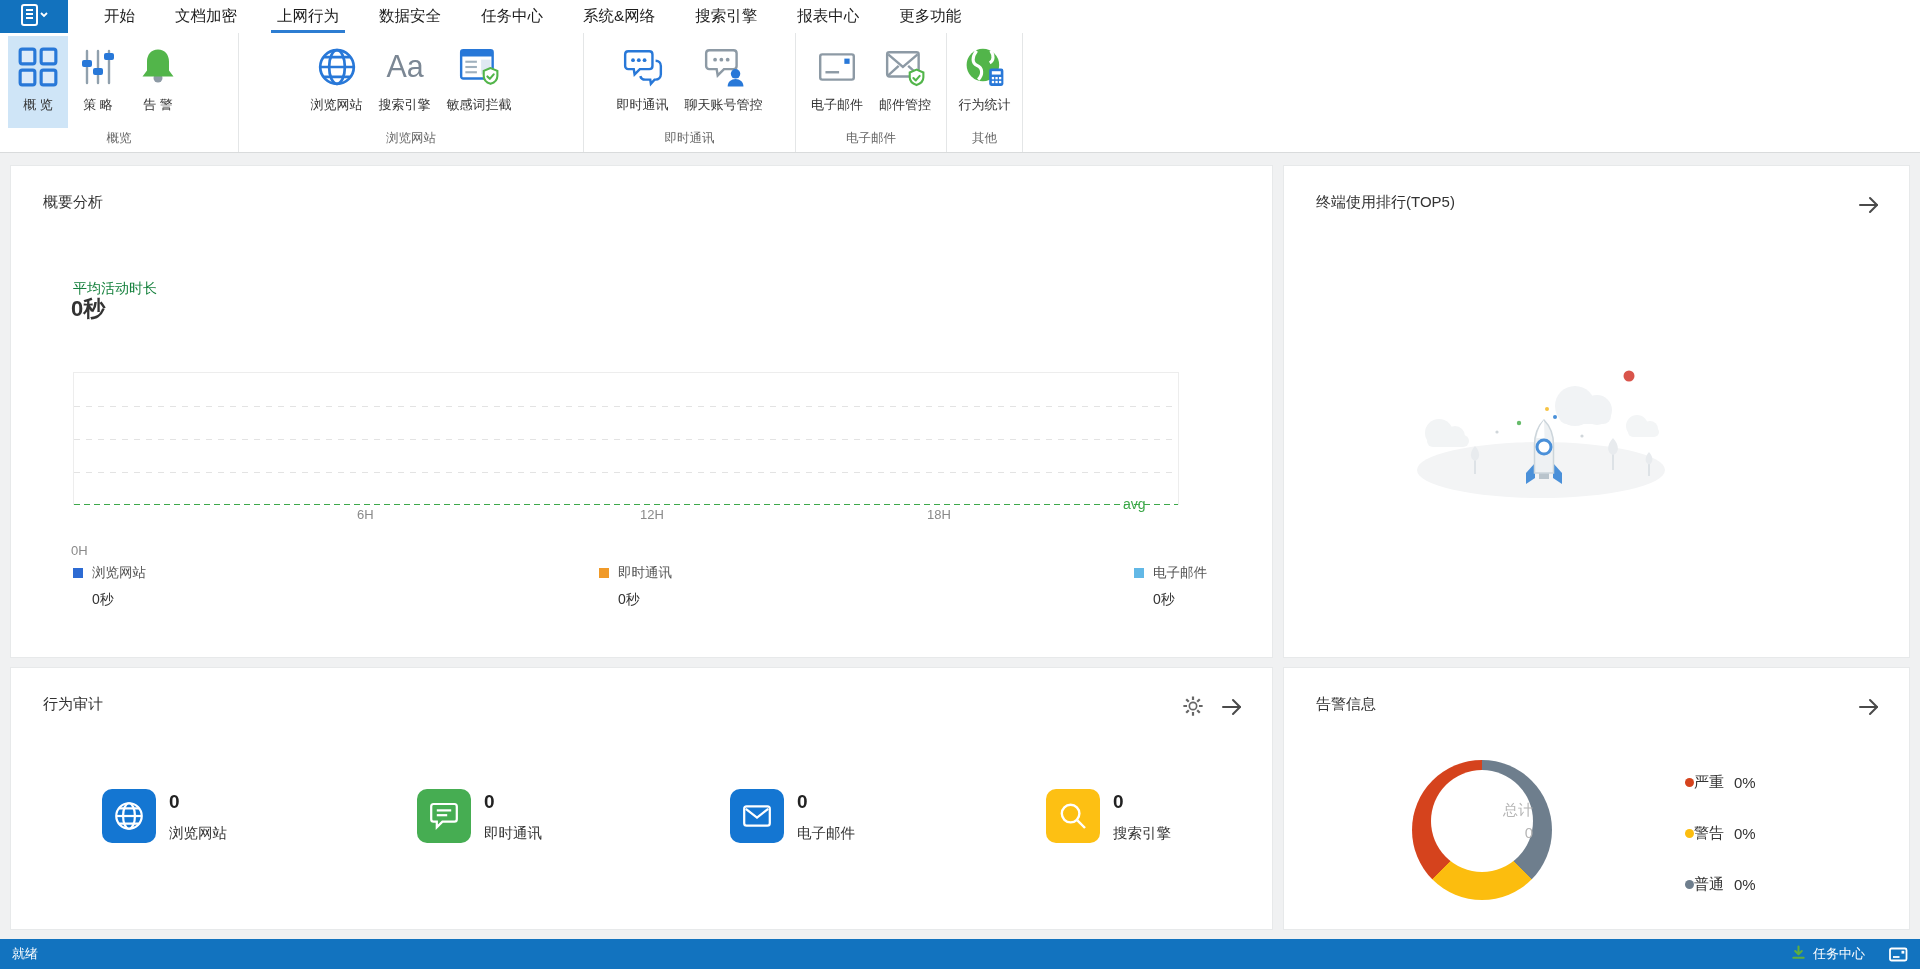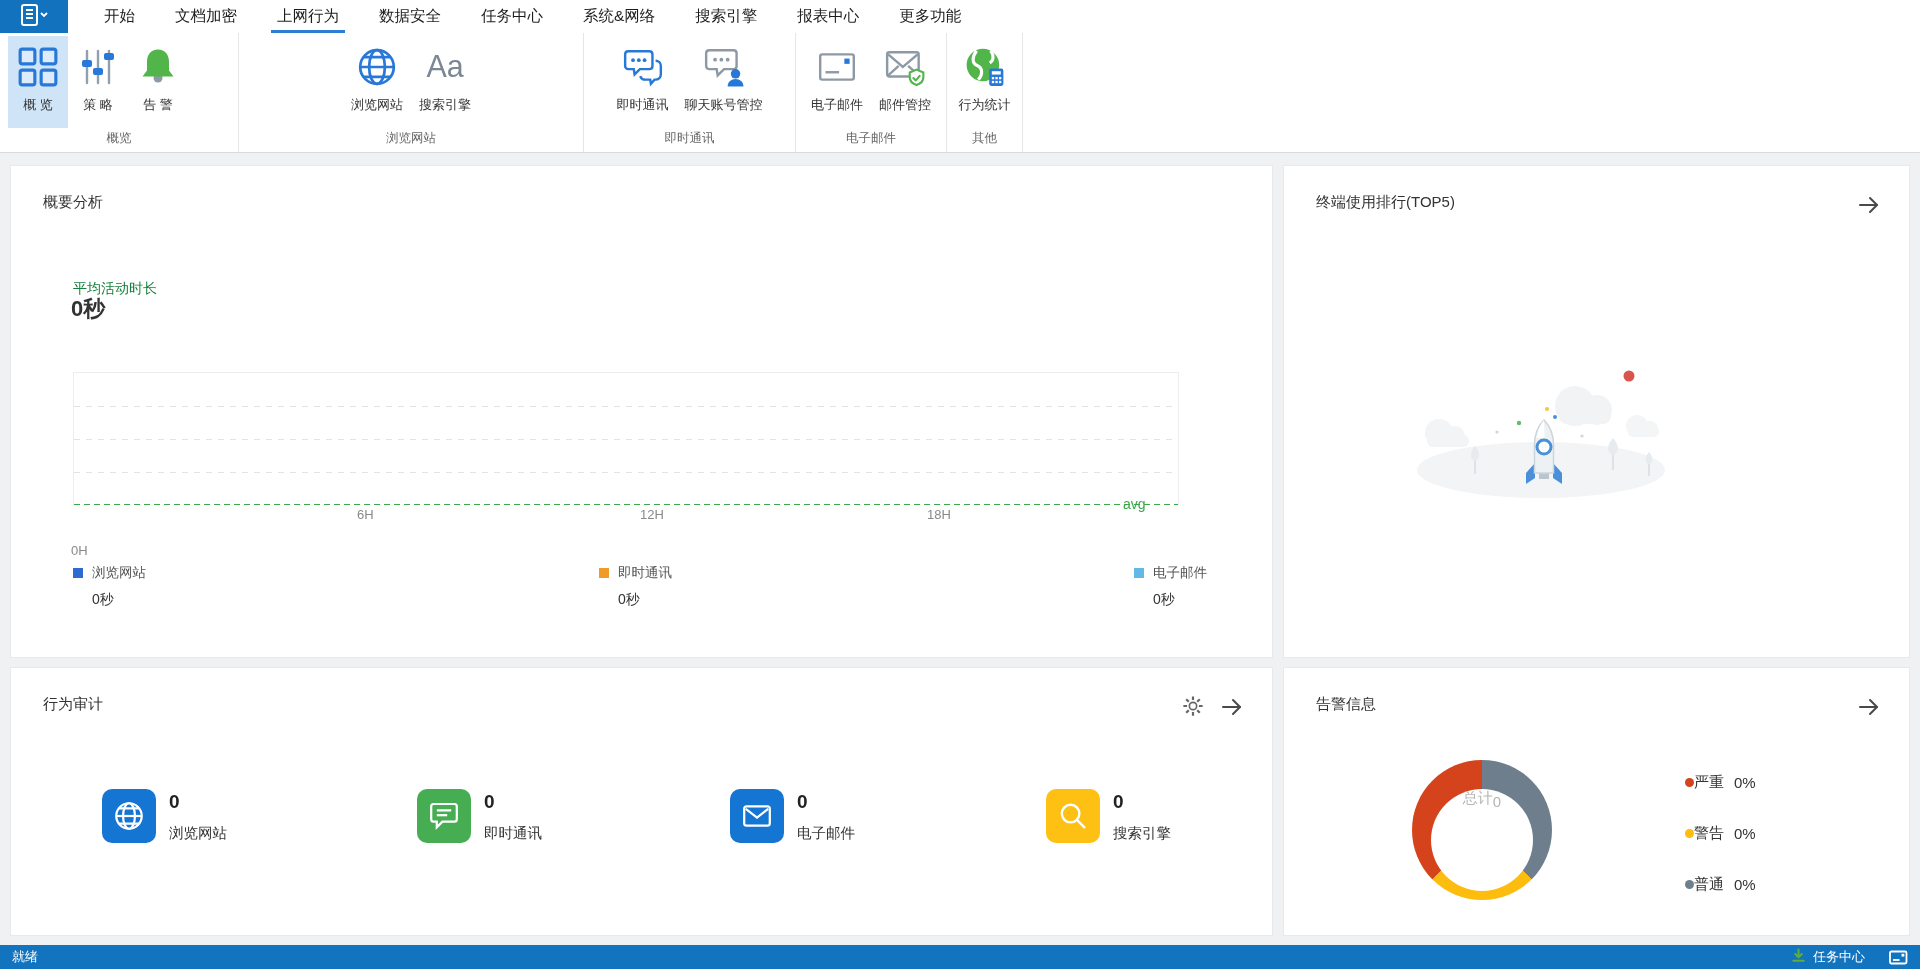--- a/index.html
+++ b/index.html
@@ -52,31 +52,31 @@
   .stat-ic.blue{background:#1476d2;}
   .stat-ic.green{background:#46ad52;}
   .stat-ic.amber{background:#fdc013;}
   .stat-txt{margin-left:13px;padding-top:2px;}
   .stat-val{font-size:19px;font-weight:bold;color:#222;}
   .stat-lab{margin-top:11px;font-size:14.5px;color:#333;}
 
   
   .donut{position:absolute;left:128px;top:92px;width:140px;height:140px;border-radius:50%;
          background:conic-gradient(#6e7e8d 0deg 135deg,#fcbd0e 135deg 225deg,#d5431d 225deg 360deg);}
-  .donut-hole{position:absolute;left:19px;top:29px;width:102px;height:102px;border-radius:50%;background:#fff;
-              display:flex;flex-direction:row;align-items:flex-start;justify-content:center;}
+  .donut-hole{position:absolute;left:19px;top:10px;width:102px;height:102px;border-radius:50%;background:#fff;
+              display:flex;flex-direction:column;align-items:flex-end;justify-content:center;}
   .donut-hole .c1{font-size:15px;color:#b5b5b5;}
   .donut-hole .c2{font-size:15px;color:#b5b5b5;margin-top:4px;}
   .al-leg{position:absolute;left:401px;display:flex;align-items:center;}
   .al-dot{width:9px;height:9px;border-radius:50%;flex:0 0 auto;}
   .al-lab{font-size:15px;color:#333;}
   .al-val{margin-left:10px;font-size:15px;color:#333;}
 
   
-  .statusbar{height:24px;background:#1273bf;flex:0 0 auto;display:flex;align-items:center;color:#fff;font-size:13px;padding:0 12px;}
+  .statusbar{height:30px;background:#1273bf;flex:0 0 auto;display:flex;align-items:center;color:#fff;font-size:13px;padding:0 12px;}
   .sb-right{margin-left:auto;display:flex;align-items:center;gap:8px;}
   .sb-task{display:flex;align-items:center;gap:7px;cursor:pointer;}
   .sb-msg{margin-left:16px;cursor:pointer;display:flex;align-items:center;}
 </style>
 </head>
 <body>
 
 <div class="screen">
 
   <div class="tabbar">
@@ -164,20 +164,37 @@
           </span>
           <span class="rlabel">浏览网站</span>
         </div>
         <div class="ritem">
           <span class="ric">
             <svg width="42" height="42" viewBox="0 0 40 40">
                 <text x="20" y="30" font-size="29" fill="#7b8794" text-anchor="middle">Aa</text>
               </svg>
           </span>
           <span class="rlabel">搜索引擎</span>
+        </div>
+        <div class="ritem">
+          <span class="ric">
+            <svg width="42" height="42" viewBox="0 0 40 40">
+              <rect x="3" y="4" width="30" height="27" rx="2" fill="none" stroke="#2878d8" stroke-width="2.3"></rect>
+              <rect x="3" y="4" width="30" height="6" fill="#2878d8"></rect>
+              <g stroke="#9fb0bd" stroke-width="2">
+                  <line x1="7" y1="15" x2="18" y2="15"></line>
+                  <line x1="7" y1="20" x2="18" y2="20"></line>
+                  <line x1="7" y1="25" x2="18" y2="25"></line>
+                </g>
+              <rect x="22" y="13" width="9" height="14" fill="#dfe9f2"></rect>
+              <path d="M31 21l-6.5 2.7v4.8c0 3.8 2.7 6.3 6.5 7.5 3.8-1.2 6.5-3.7 6.5-7.5v-4.8z" fill="#fff" stroke="#52b54a" stroke-width="2"></path>
+              <path d="M28 29l2.3 2.3 3.7-4.3" stroke="#52b54a" stroke-width="2" fill="none" stroke-linecap="round" stroke-linejoin="round"></path>
+              </svg>
+          </span>
+          <span class="rlabel">敏感词拦截</span>
         </div>
       </div>
       <div class="rgroup-label">浏览网站</div>
     </div>
 
     <div class="rgroup" style="width:211px;">
       <div class="rgroup-items" style="justify-content:center;">
         <div class="ritem">
           <span class="ric">
             <svg width="42" height="42" viewBox="0 0 40 40" fill="none" stroke="#2878d8" stroke-width="2.3">

